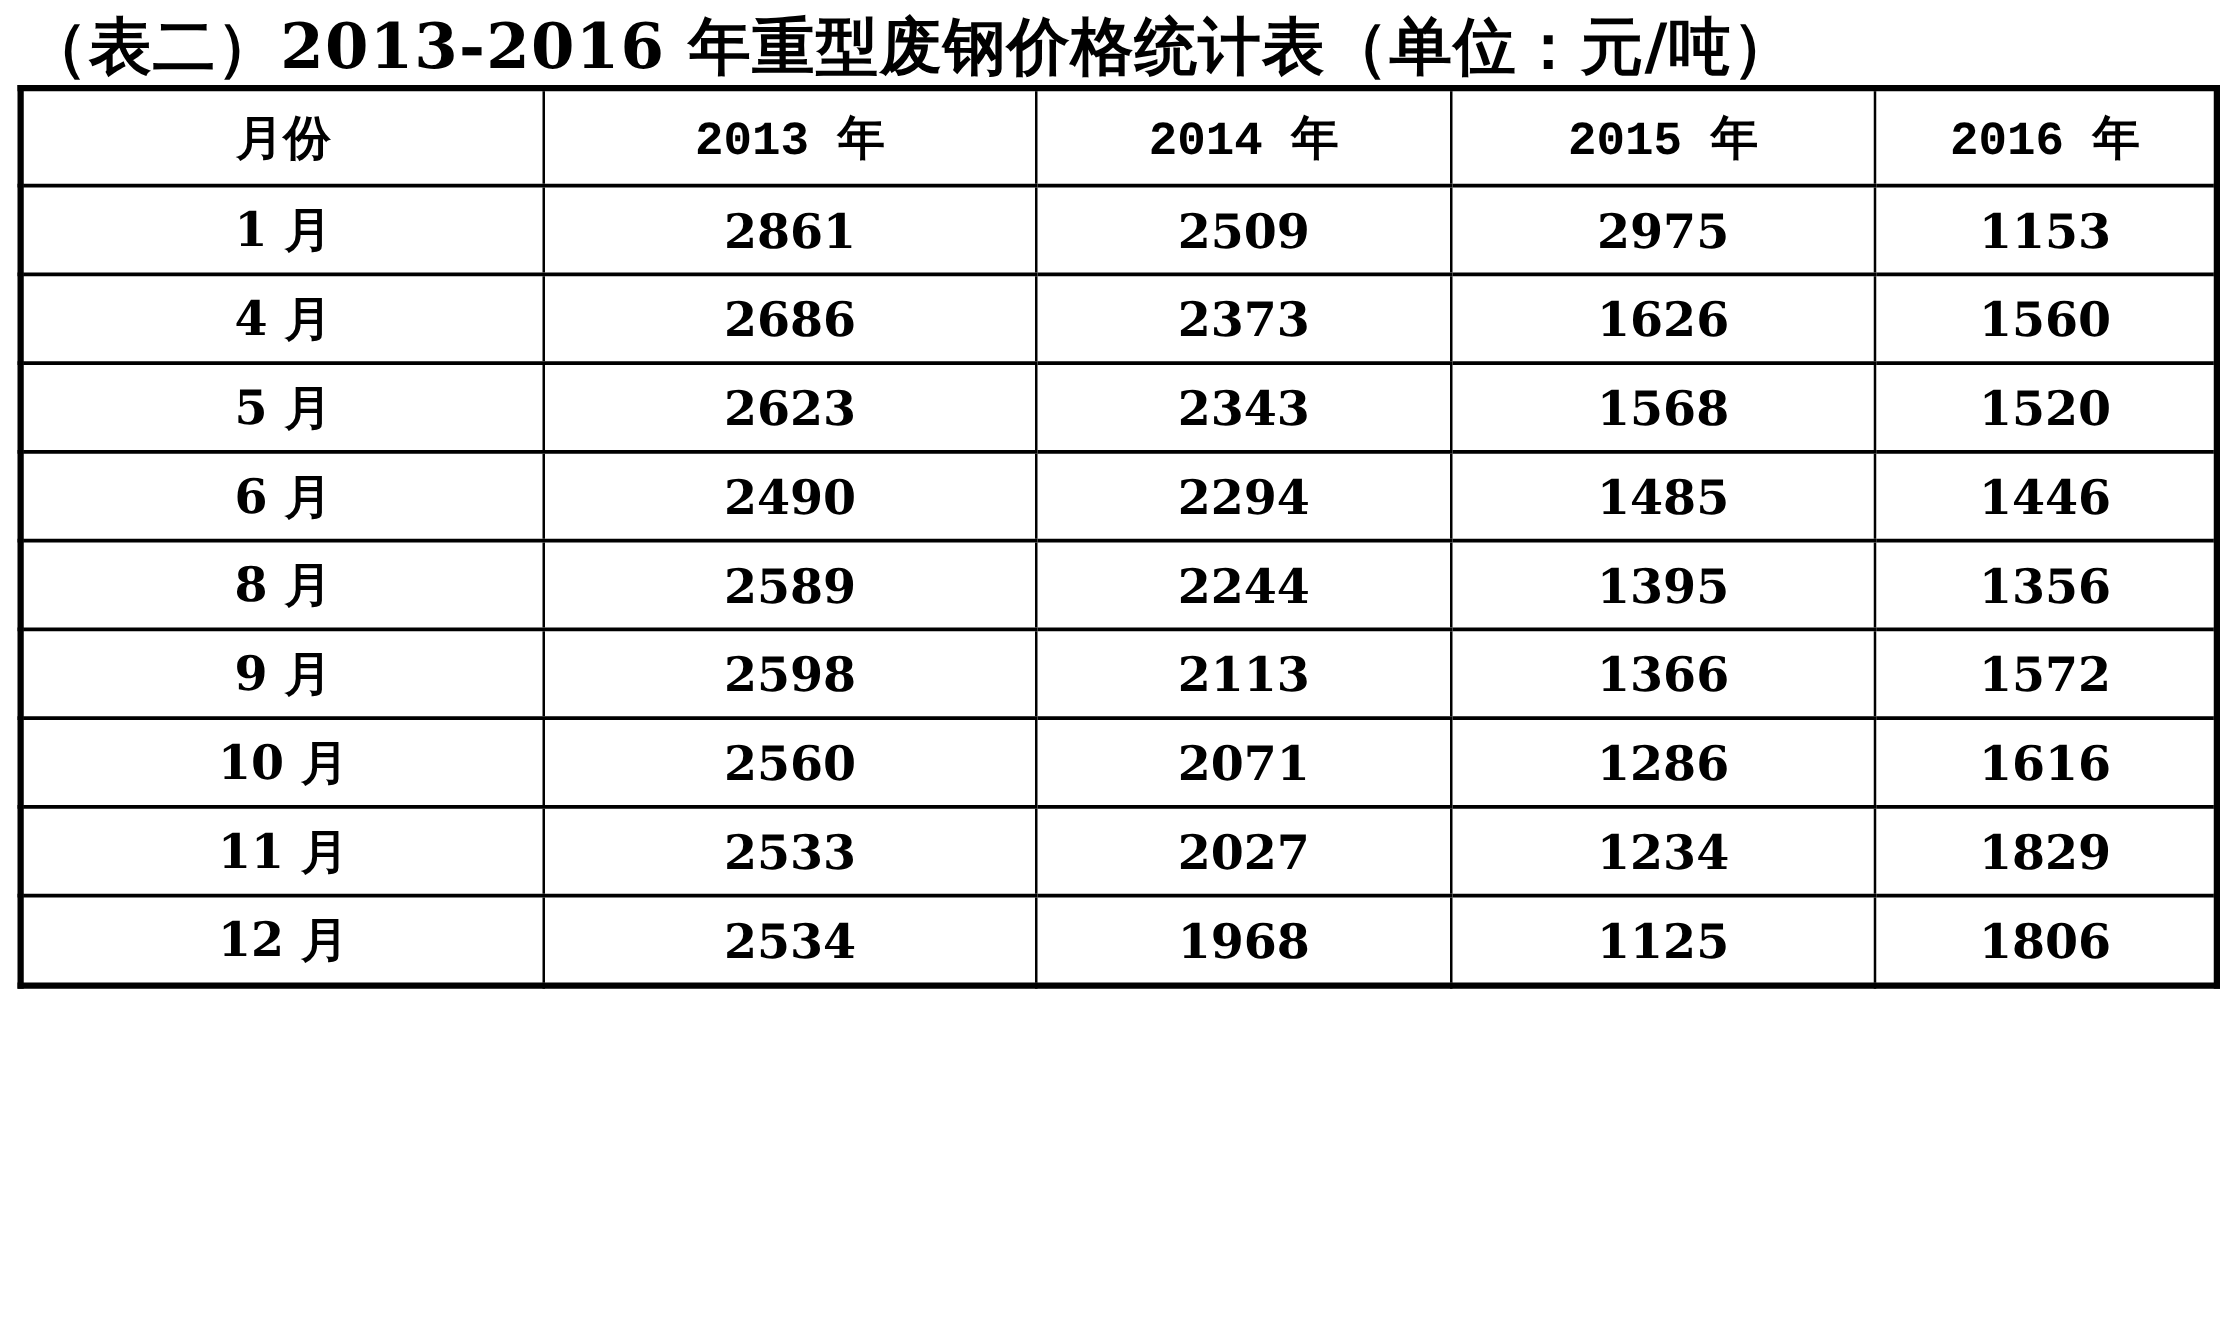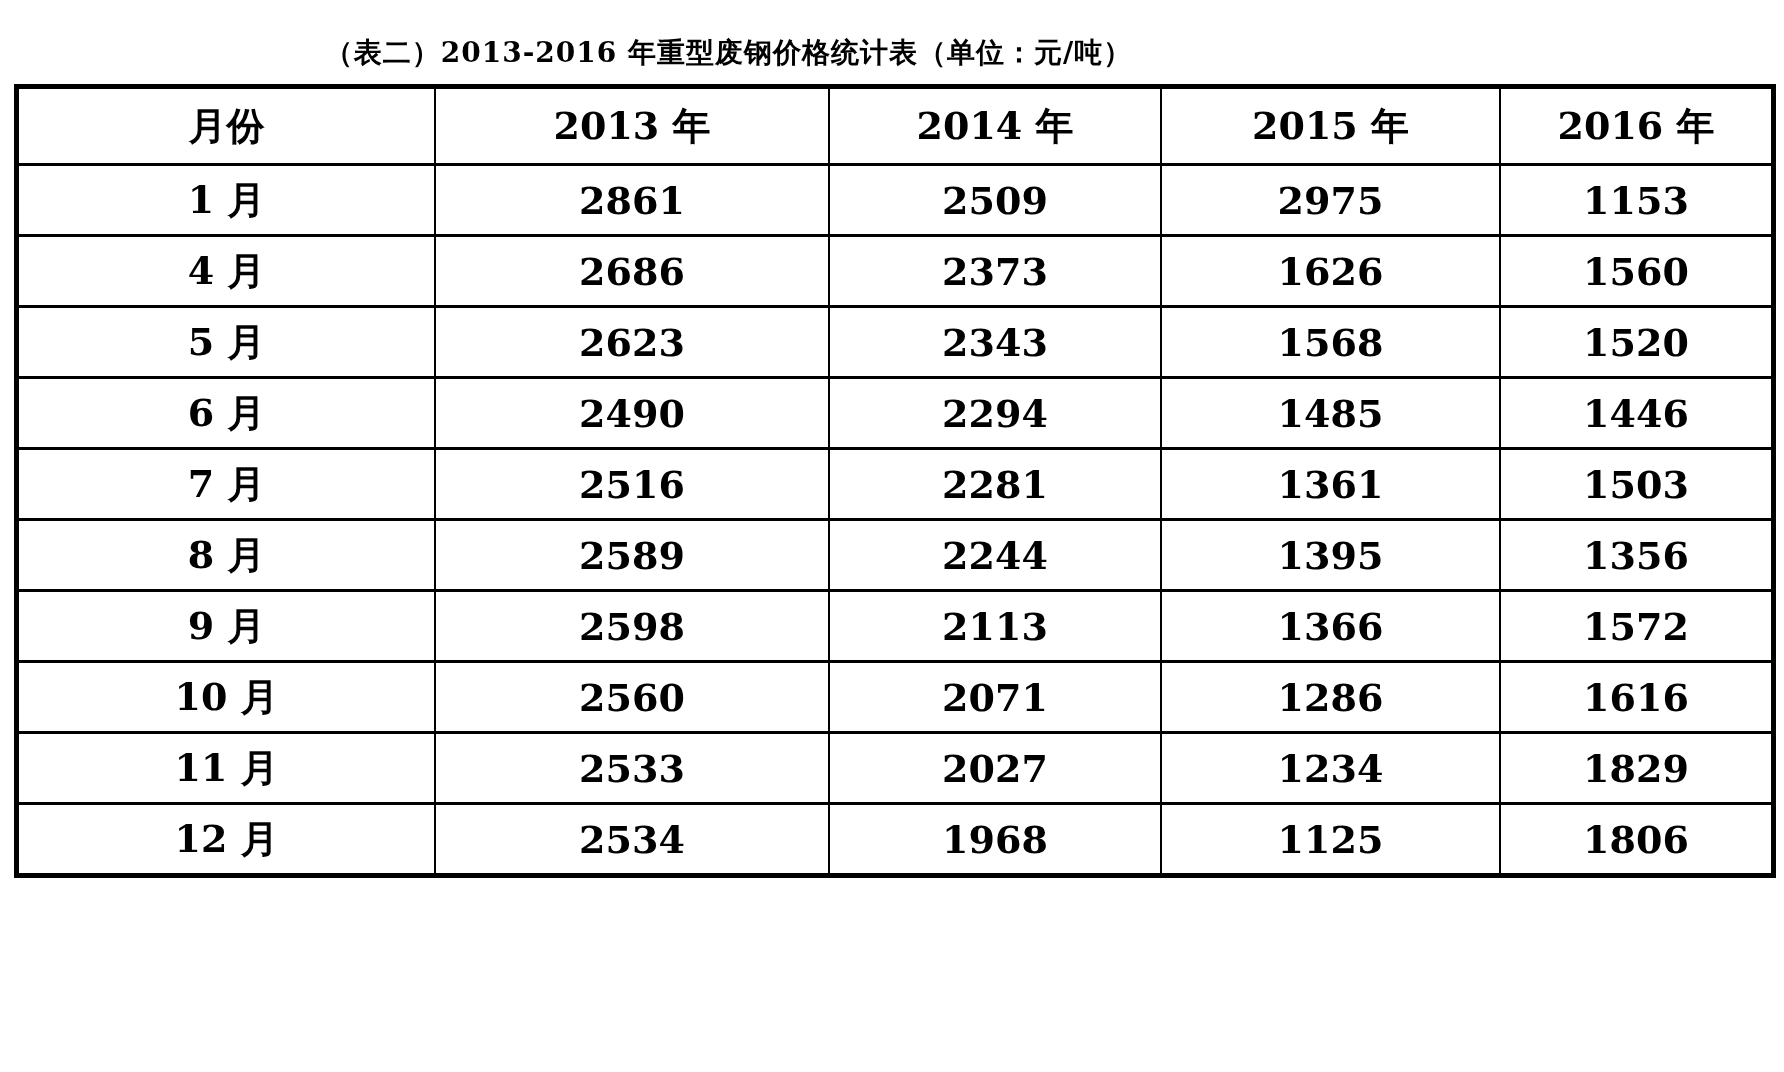--- a/index.html
+++ b/index.html
@@ -11,25 +11,25 @@
   }
   .page {
     position: relative;
     width: 1784px;
     height: 1072px;
     background: #ffffff;
     overflow: hidden;
   }
   .title {
     width: 1457px;
-    padding-top: 24px;
+    padding-top: 8px;
     height: 58px;
     line-height: 58px;
     text-align: center;
-    font-size: 28px;
+    font-size: 50px;
     font-weight: bold;
     letter-spacing: 1px;
     white-space: nowrap;
   }
   table.price-table {
     border-collapse: collapse;
     table-layout: fixed;
     margin-left: 14px;
     margin-top: 2px;
     width: 1752px;
@@ -43,21 +43,21 @@
     border-bottom: 3px solid #000;
     text-align: center;
     vertical-align: middle;
     font-size: 38px;
     font-weight: bold;
     padding: 0;
     white-space: nowrap;
     overflow: hidden;
   }
   table.price-table { border: 5px solid #000; }
-  table.price-table thead th { height: 74px; }
+  table.price-table thead th { height: 74px; font-family: Liberation Mono, monospace; }
   table.price-table tbody td { height: 68px; }
   table.price-table th:nth-child(1), table.price-table td:nth-child(1) { width: 415px; }
   table.price-table th:nth-child(2), table.price-table td:nth-child(2) { width: 392px; }
   table.price-table th:nth-child(3), table.price-table td:nth-child(3) { width: 330px; }
   table.price-table th:nth-child(4), table.price-table td:nth-child(4) { width: 337px; }
   table.price-table th:nth-child(5), table.price-table td:nth-child(5) { width: 270px; }
 </style>
 </head>
 <body>
 
@@ -97,27 +97,20 @@
           <td>1520</td>
         </tr>
         <tr>
           <td>6 月</td>
           <td>2490</td>
           <td>2294</td>
           <td>1485</td>
           <td>1446</td>
         </tr>
         <tr>
-          <td>7 月</td>
-          <td>2516</td>
-          <td>2281</td>
-          <td>1361</td>
-          <td>1503</td>
-        </tr>
-        <tr>
           <td>8 月</td>
           <td>2589</td>
           <td>2244</td>
           <td>1395</td>
           <td>1356</td>
         </tr>
         <tr>
           <td>9 月</td>
           <td>2598</td>
           <td>2113</td>

